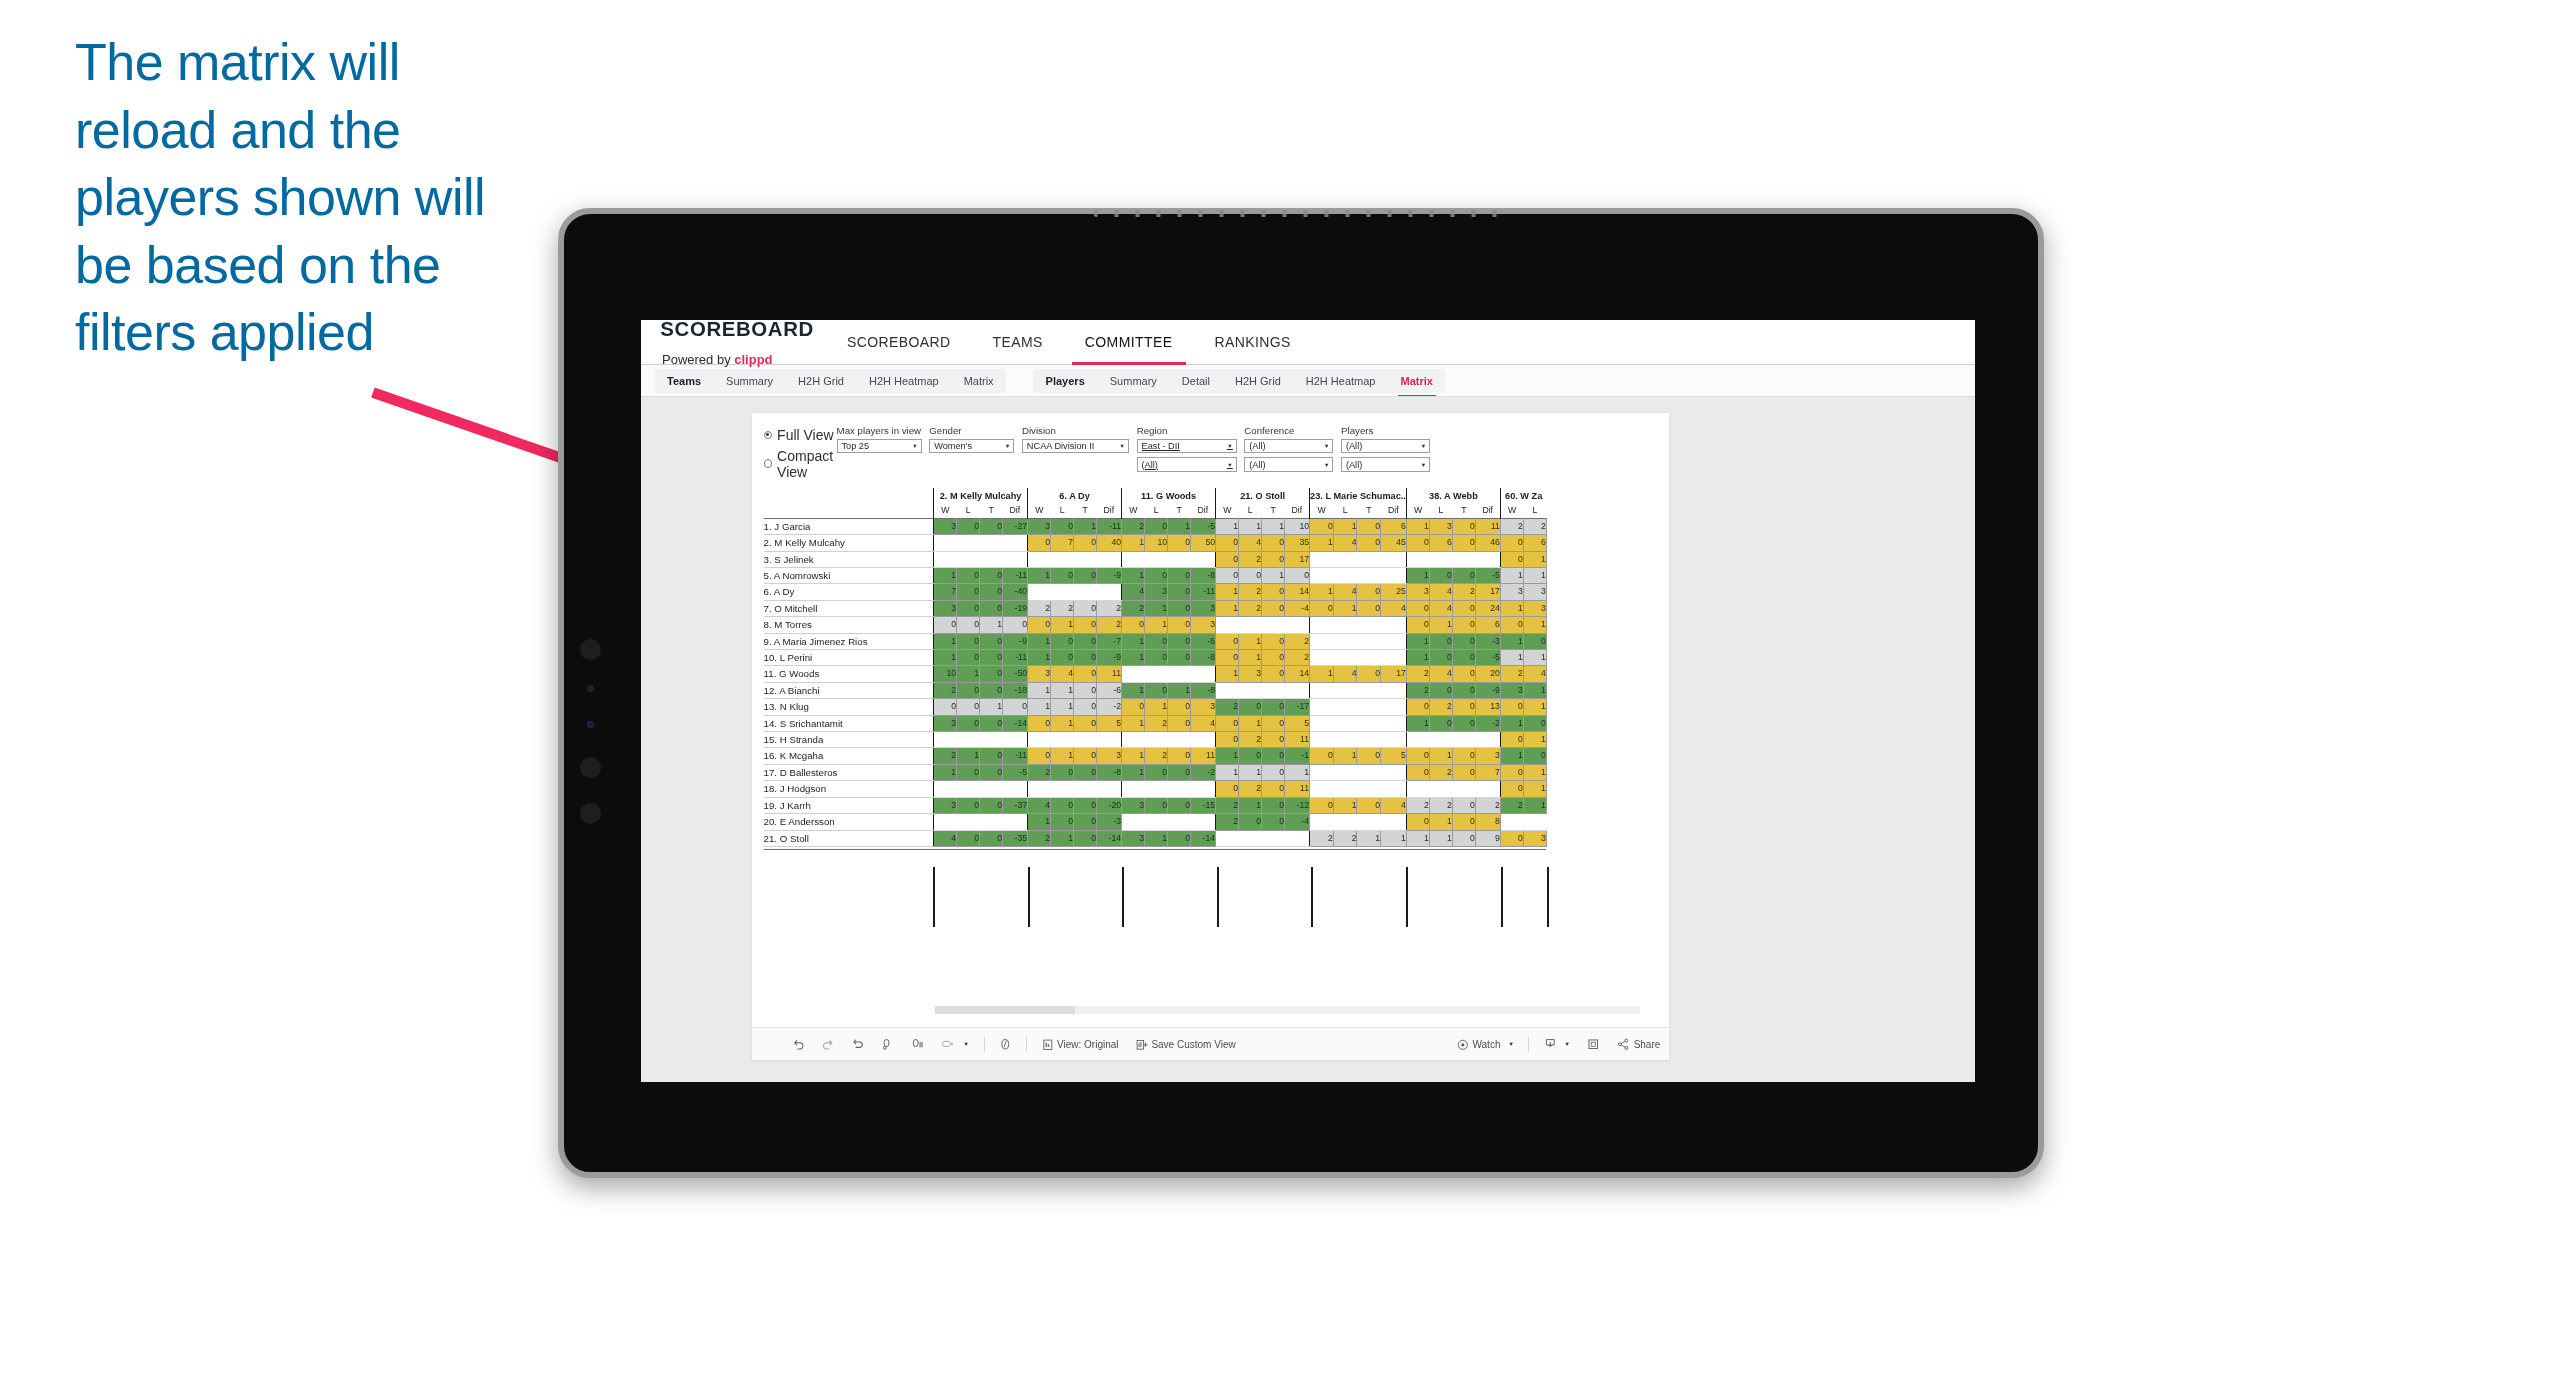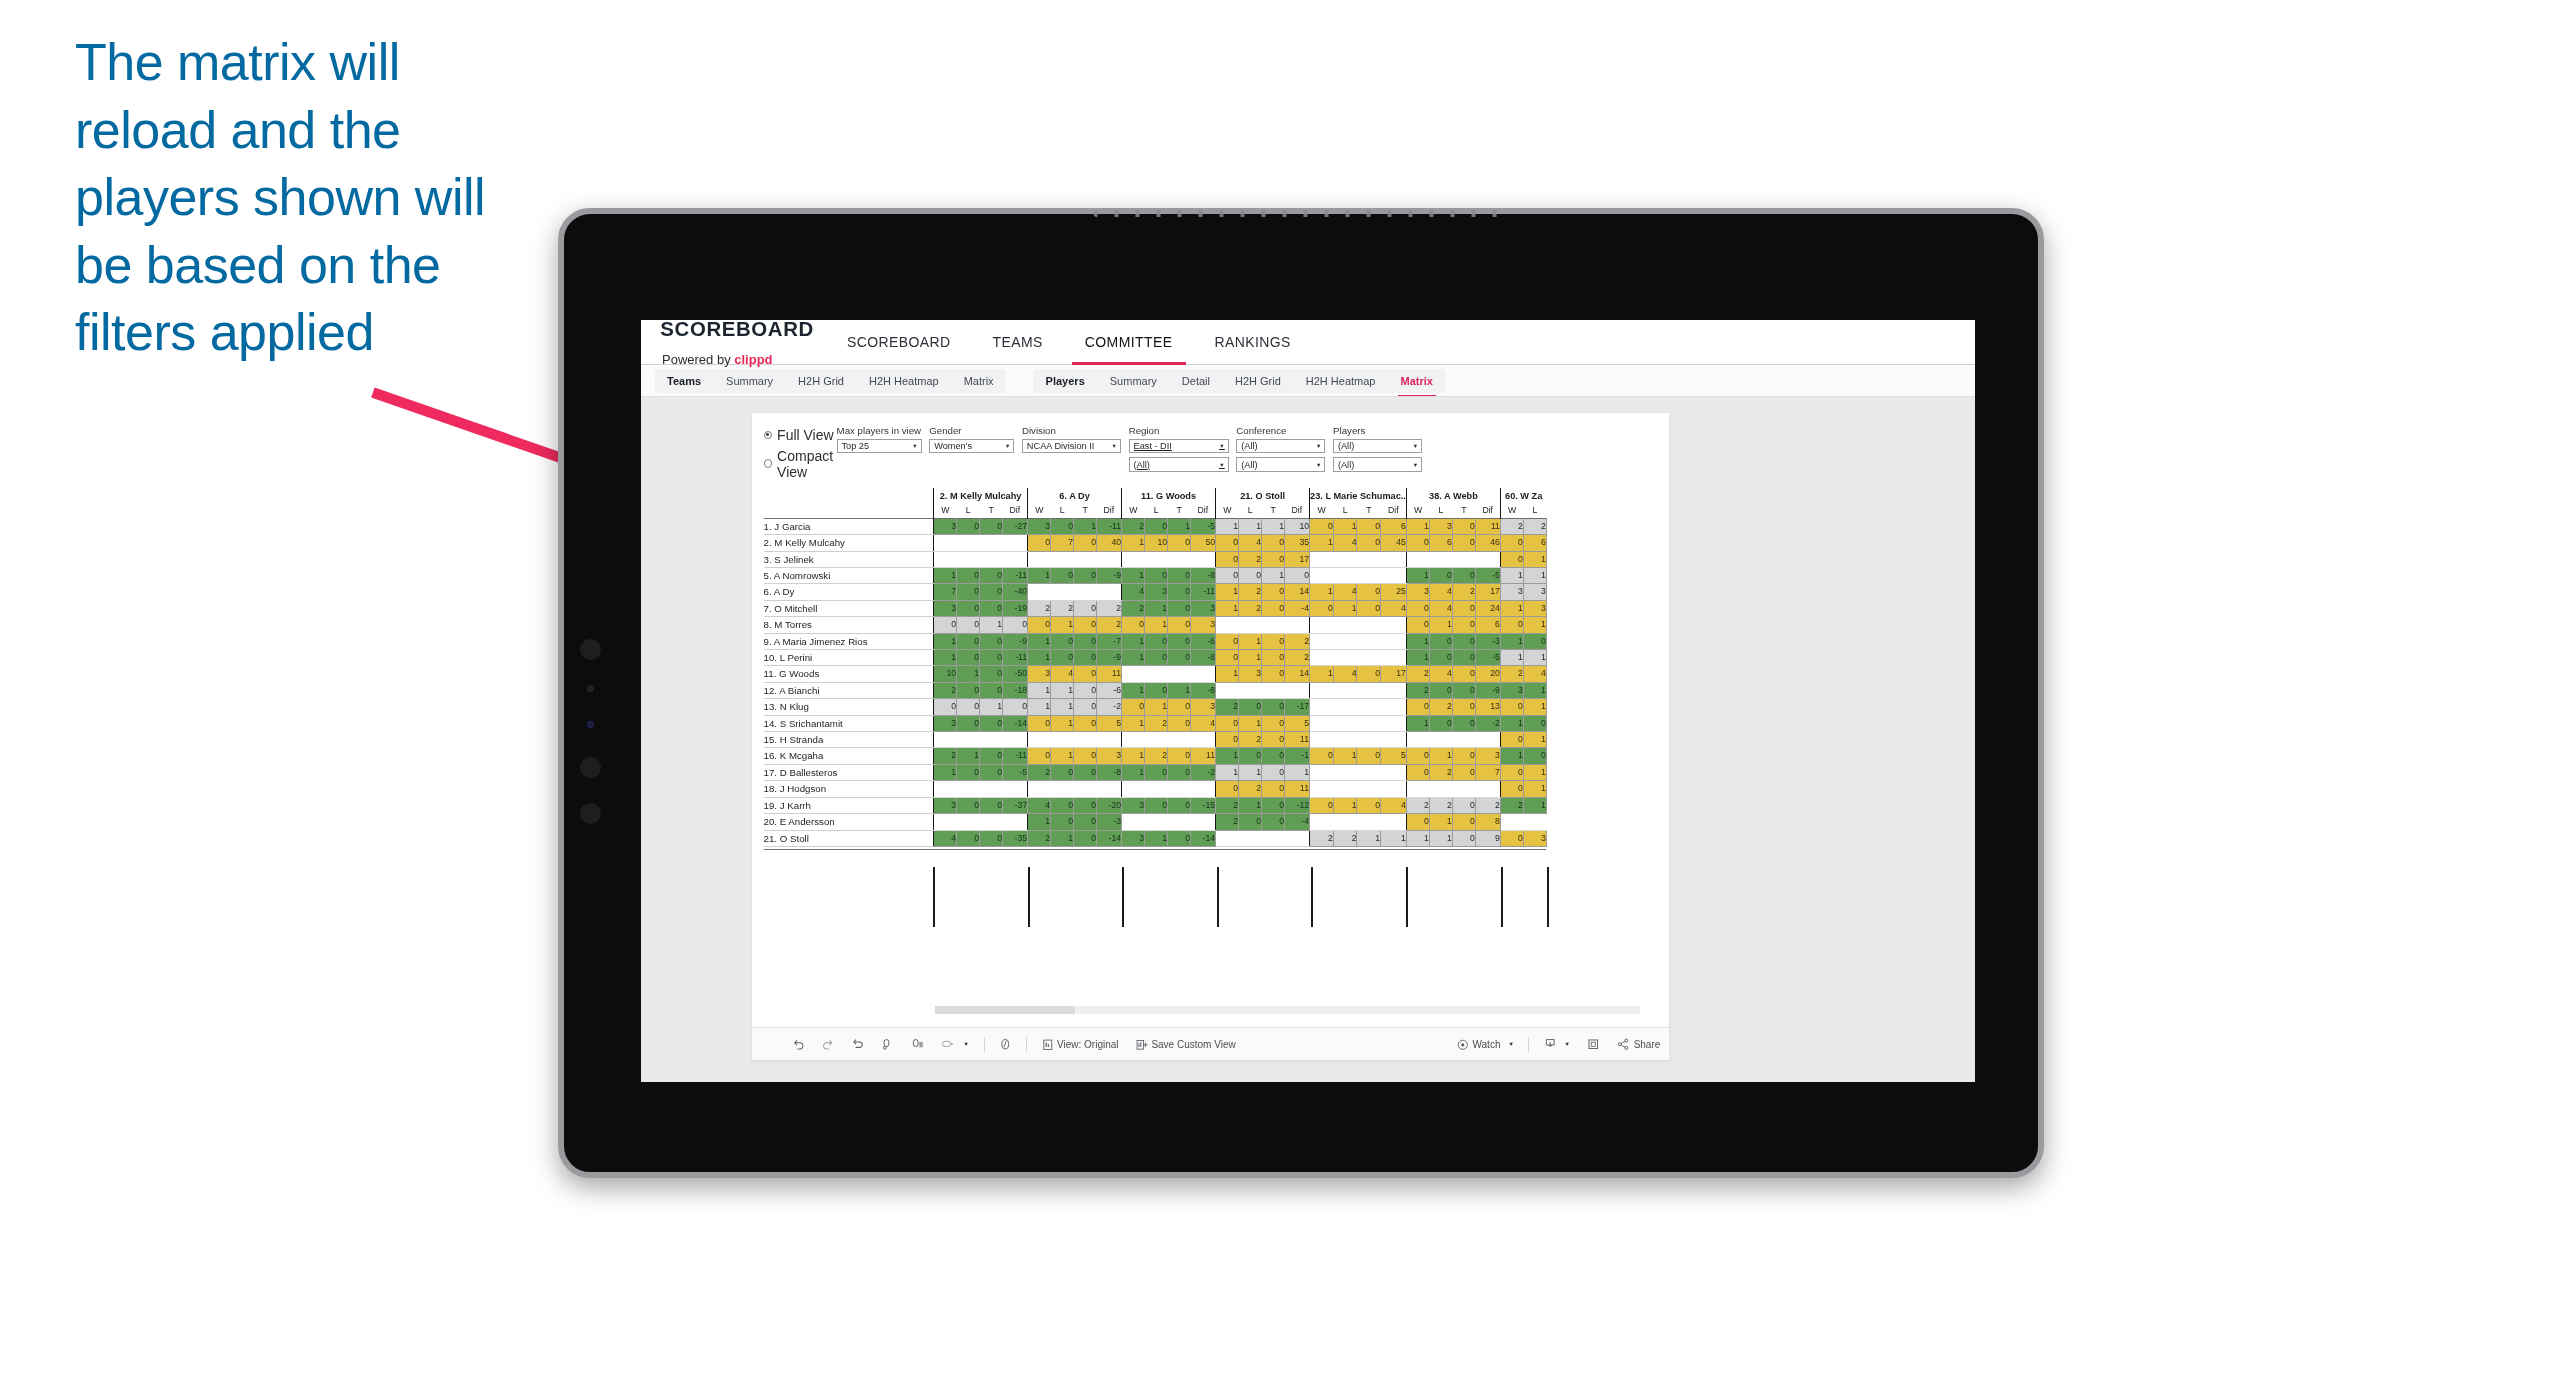--- a/index.html
+++ b/index.html
@@ -82,21 +82,21 @@
   .radio-lab { font-size:14px; color:#2e2e2e; }
   .fgroup { margin-right:7.7px; }
   .fgroup .flabel { font-size:9.7px; color:#33373d; margin-bottom:2.9px; }
   .sel {
     height:14.5px; border:1px solid #9b9ea3; background:#fff;
     display:flex; align-items:center; justify-content:space-between;
     padding:0 2.9px 0 3.9px; font-size:9.2px; color:#1f2227; margin-bottom:3.9px; cursor:pointer;
   }
   .sel .cap { overflow:hidden; white-space:nowrap; }
   .caret { font-size:5.8px; color:#333; margin-left:3.9px; }
-  .w-max { width:85px; } .w-gen { width:85px; } .w-div { width:99px; }
+  .w-max { width:85px; } .w-gen { width:85px; } .w-div { width:107px; }
   .w-reg { width:100px;text-decoration:underline; } .w-con { width:89px; } .w-pla { width:89px; }
 
   
   #matrixwrap { position:absolute; left:11.6px; top:75px; width:893px; }
   table.mx { border-collapse:collapse; table-layout:fixed; font-size:8.7px; color:#222; }
   table.mx td, table.mx th { padding:0; margin:0; }
 
   .namecell {
     width:170px; height:15.4px; line-height:15.4px;
     font-size:9.7px; color:#1d1d1d; text-align:left; padding-left:4.8px;

